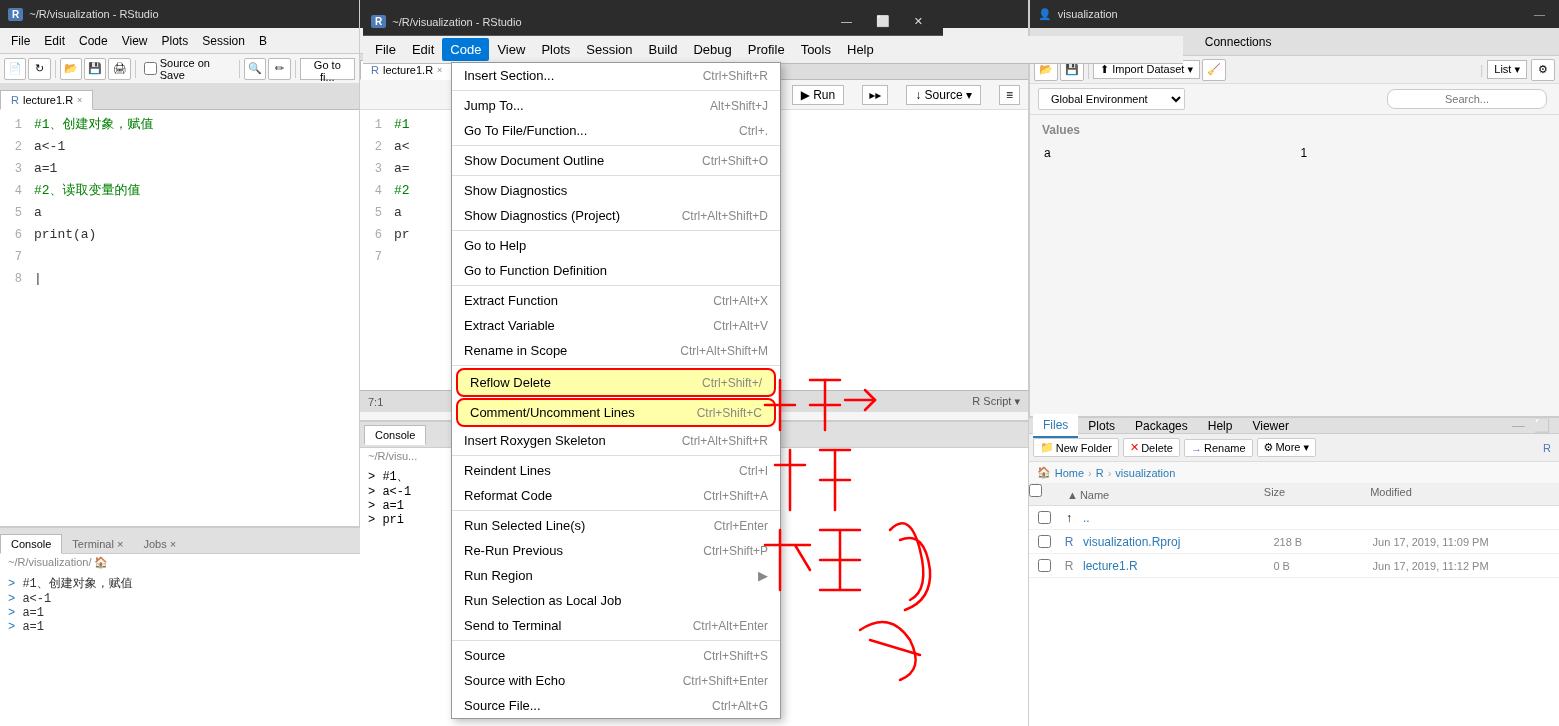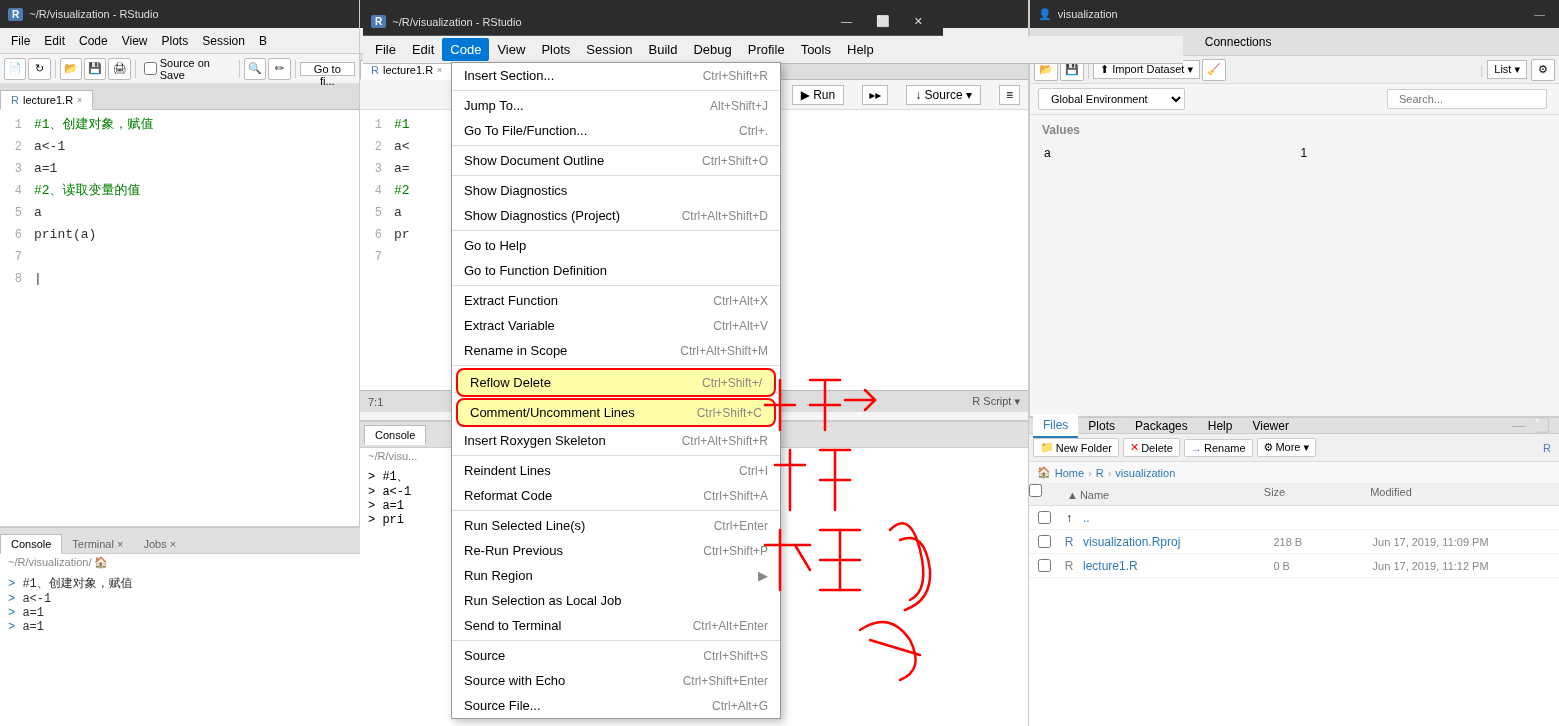--- a/index.html
+++ b/index.html
@@ -184,25 +184,26 @@
       border-bottom: 1px solid #ddd;
       height: 28px;
       display: flex; align-items: center;
       padding: 0 4px; gap: 2px;
     }
     .right-search {
       background: #fff;
       border: 1px solid #ccc;
       height: 20px;
       width: 160px;
-      padding: 0 11px;
+      padding: 0 4px;
       font-size: 11px;
-      border-radius: 2px;
+      border-radius: 8px;
       margin-left: auto;
       margin-right: 4px;
+      text-align: center;
     }
     .env-dropdown {
       background: #fff;
       border: 1px solid #ccc;
       padding: 3px 20px 3px 8px;
       font-size: 11px;
       border-radius: 2px;
       cursor: pointer;
     }
 
@@ -322,21 +323,21 @@
       <button class="toolbar-btn">🖨</button>
       <div class="toolbar-sep"></div>
       <div class="source-on-save">
         <input type="checkbox" style="">
         <span>Source on Save</span>
       </div>
       <div class="toolbar-sep"></div>
       <button class="toolbar-btn">🔍</button>
       <button class="toolbar-btn">✏</button>
       <div class="toolbar-sep"></div>
-      <button style="padding: 0 6px; background:#fff; border:1px solid #bbb; height:14px; font-size:11px; cursor:pointer;">Go to fi...</button>
+      <button style="padding: 0 6px; background:#fff; border:1px solid #bbb; height:22px; font-size:11px; cursor:pointer;">Go to fi...</button>
     </div>
     <div class="tab-bar">
       <div class="tab active">
         <span style="color:#4e7ab5">R</span>
         <span>lecture1.R</span>
         <span class="tab-close">×</span>
       </div>
     </div>
     <div class="code-editor">
       <div class="code-line">

